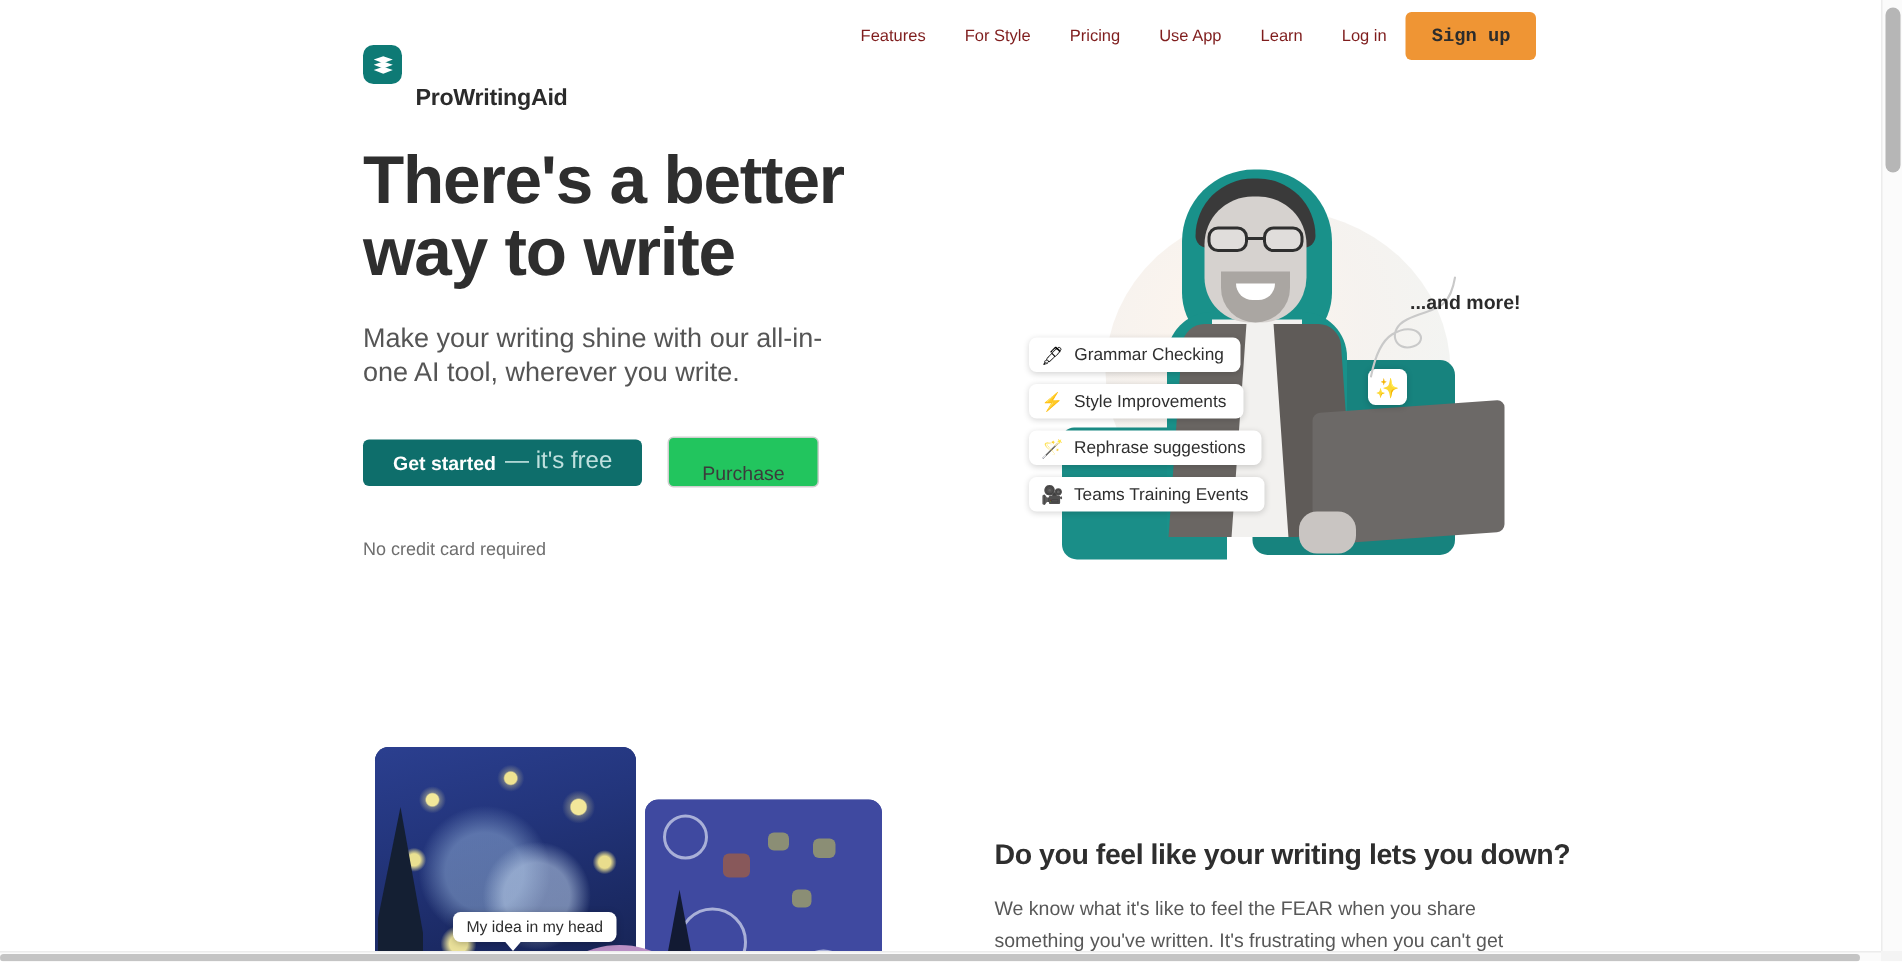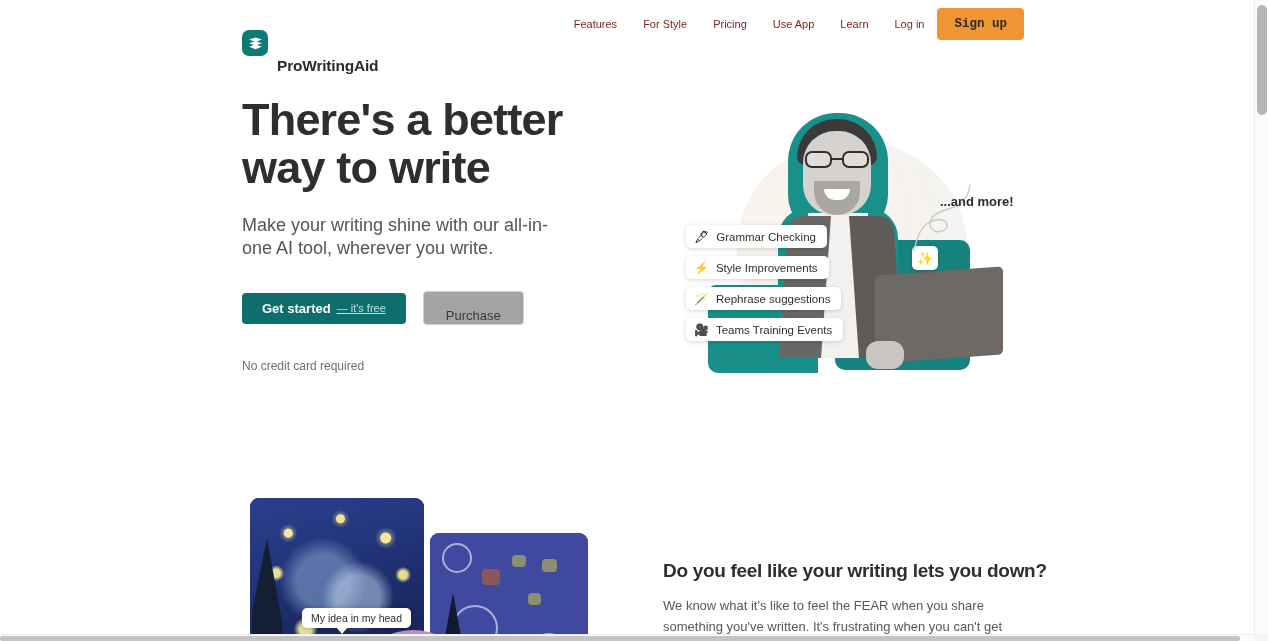--- a/index.html
+++ b/index.html
@@ -133,26 +133,25 @@
     padding: 0 20px;
     height: 31px;
     display: flex;
     align-items: center;
     gap: 6px;
     cursor: pointer;
     font-family: "Liberation Sans", sans-serif;
   }
   .btn-primary .sub {
     font-weight: normal;
-    font-size: 11px;
+    font-size: 16px;
     color: #bfe0de;
-    text-decoration: underline;
   }
   .btn-secondary {
-    background: #a3a3a3;
+    background: #22c55e;
     border: 1px solid #cfcfcf;
     border-radius: 4px;
     color: #3b3b3b;
     font-size: 13px;
     height: 31px;
     padding: 16px 22px;
     cursor: pointer;
     font-family: "Liberation Sans", sans-serif;
   }
   .hero-note {

